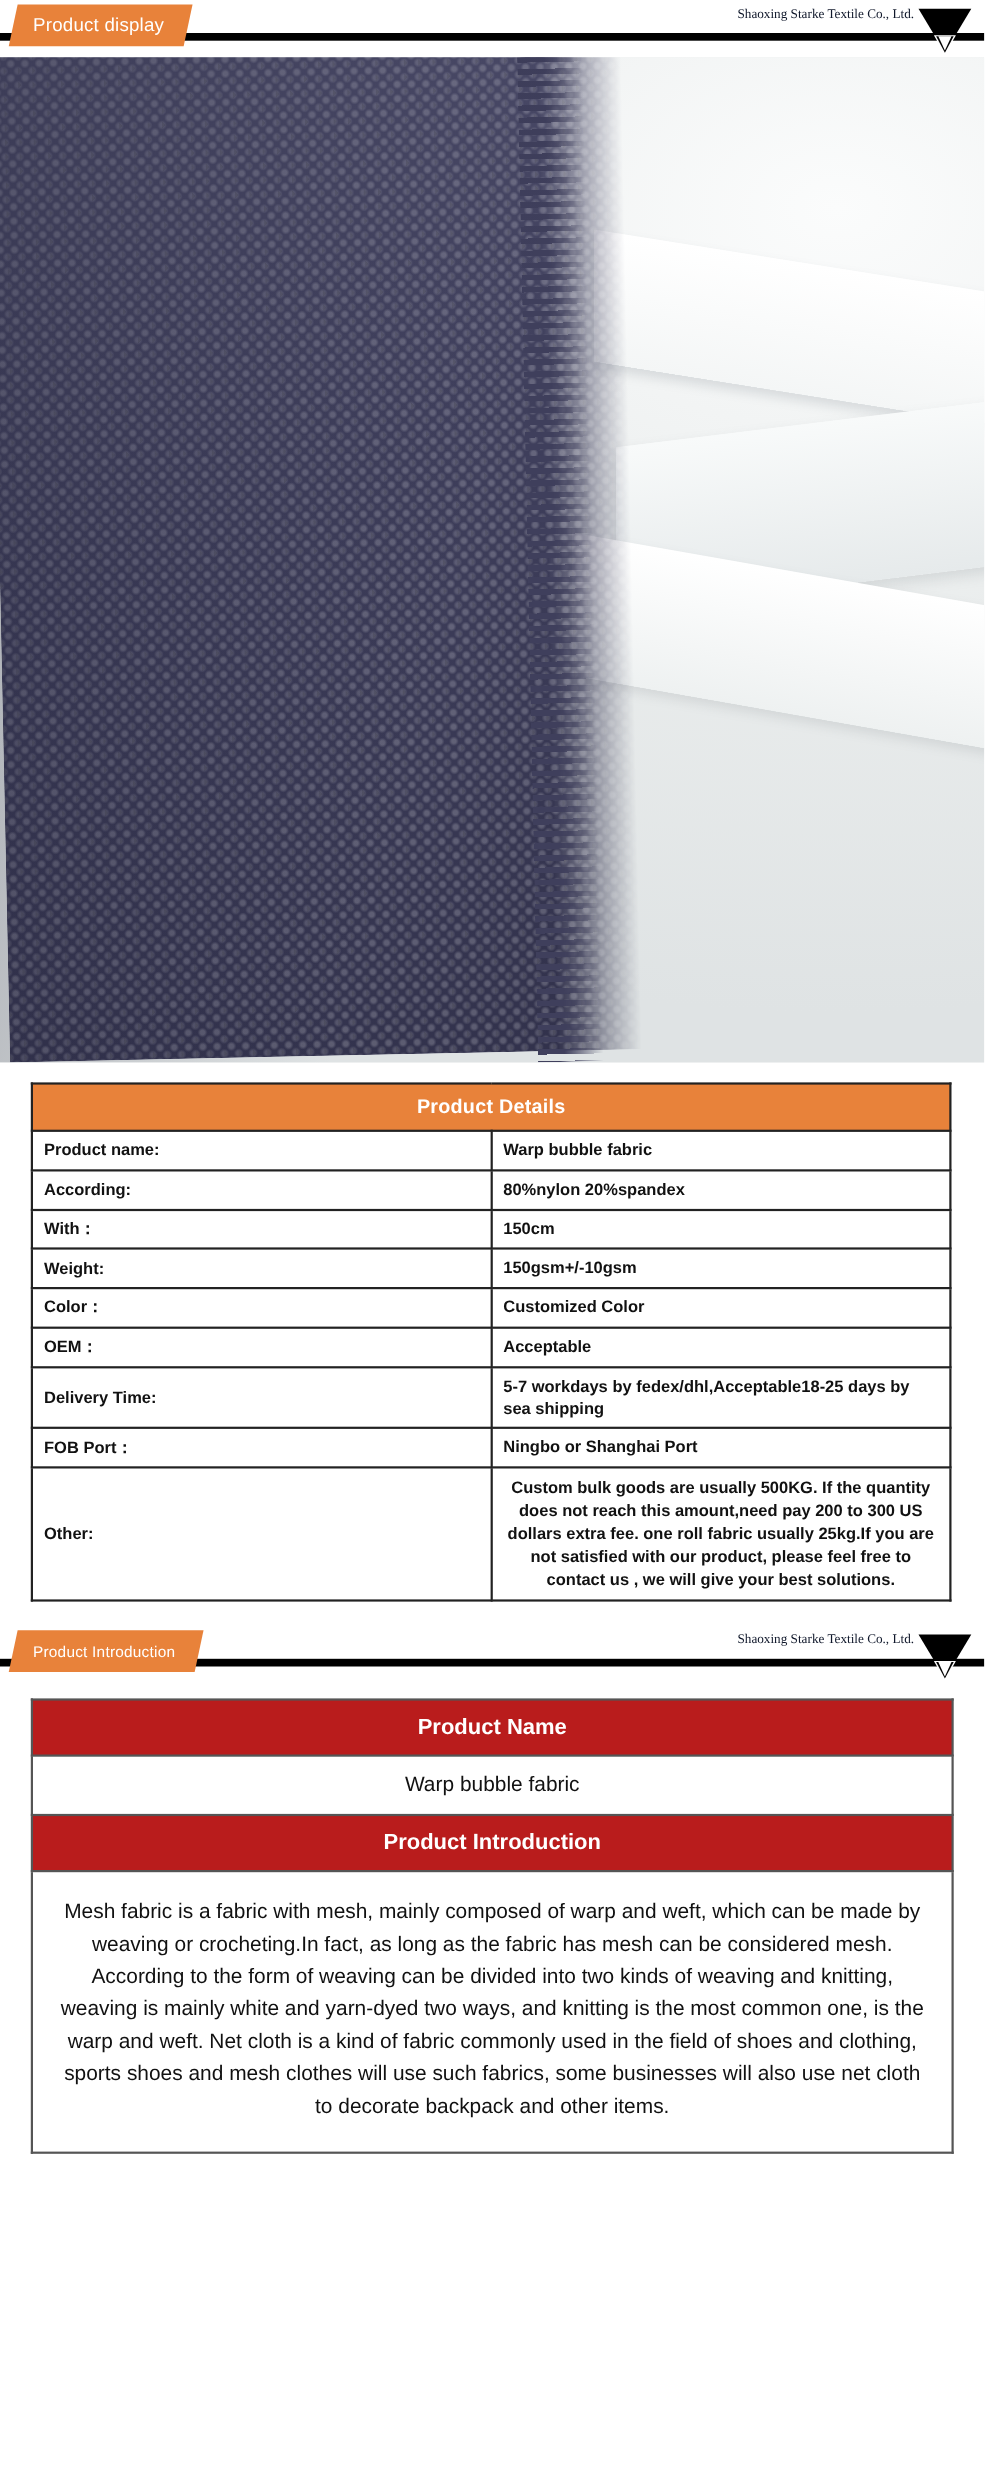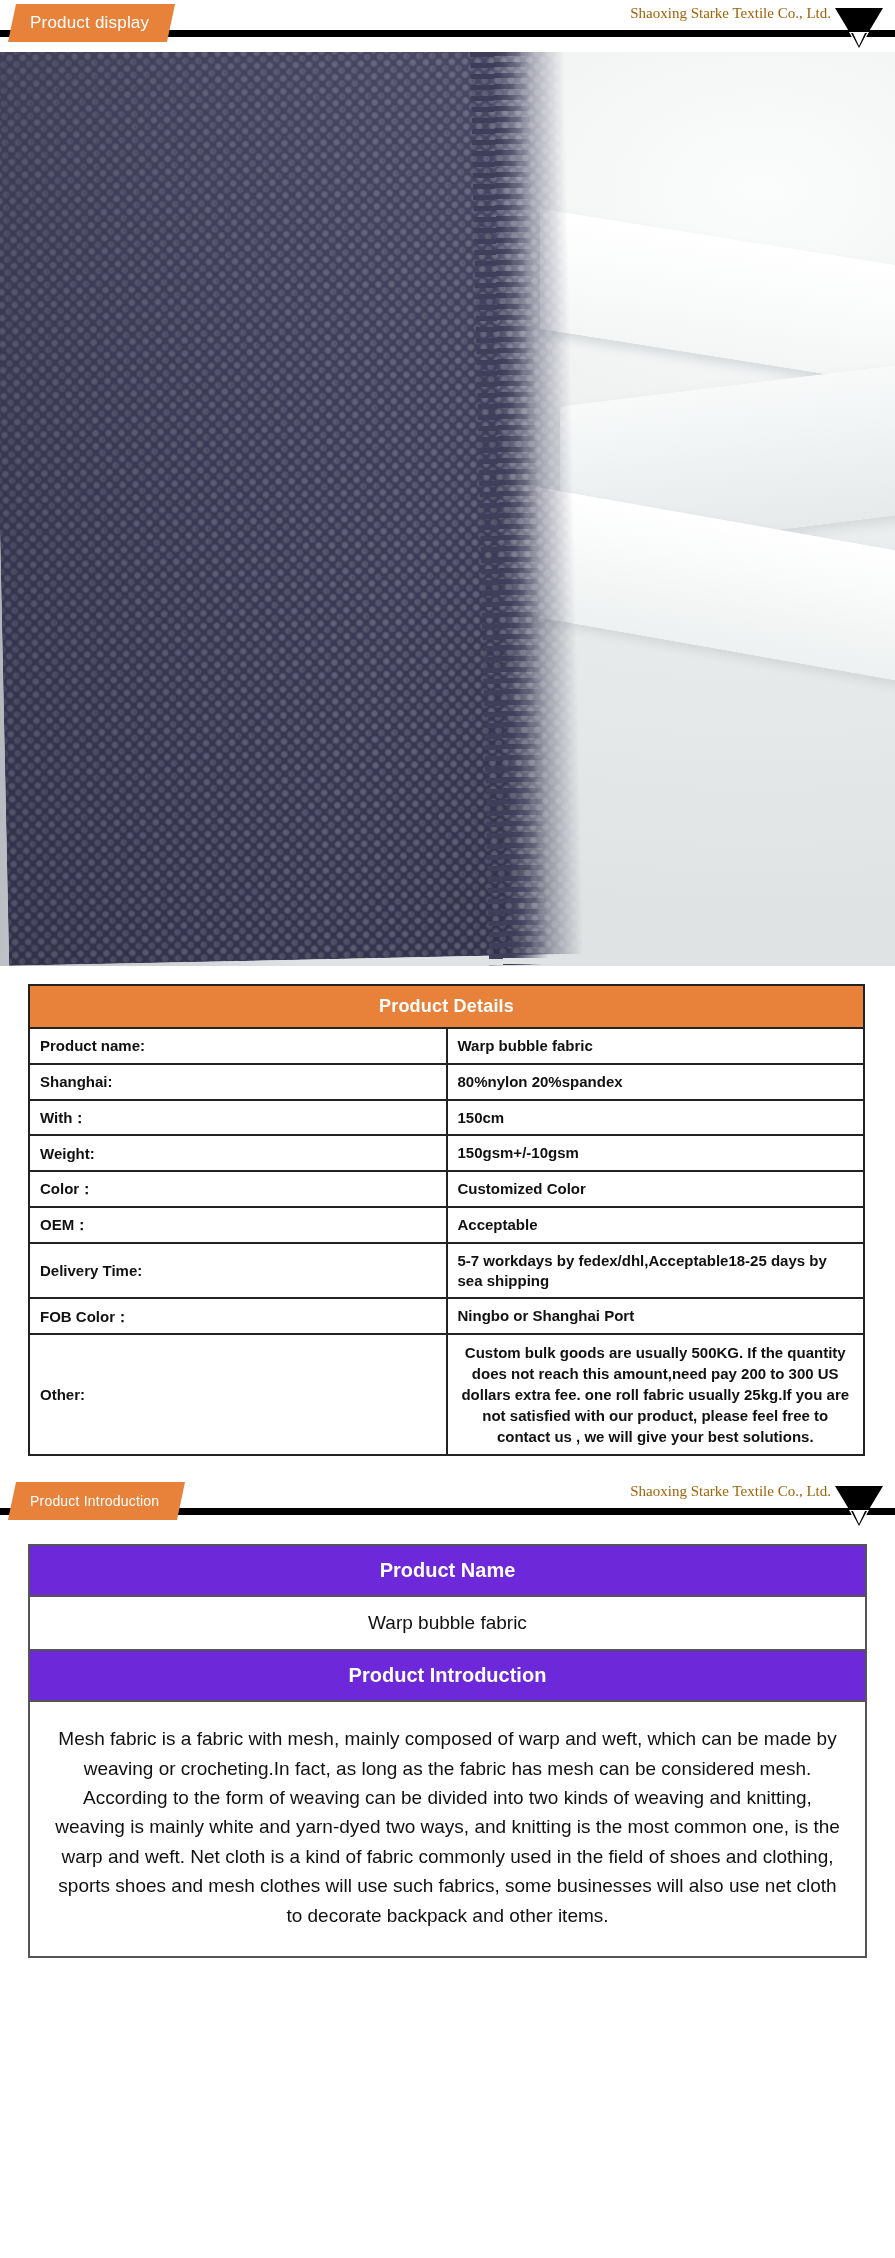--- a/index.html
+++ b/index.html
@@ -54,22 +54,22 @@
     letter-spacing: .2px;
     white-space: nowrap;
     font-family: "Liberation Sans Narrow", "Liberation Sans", sans-serif;
   }
   .banner-tag.small > span { font-size: 14px; }
   .banner-company {
     position: absolute;
     right: 64px;
     top: 5px;
     font-family: "Liberation Serif", serif;
-    font-size: 15px;
-    color: #a16207;
+    font-size: 12px;
+    color: #0f172a;
     white-space: nowrap;
     z-index: 3;
   }
   .banner-tri {
     position: absolute;
     right: 8px;
     top: 2px;
     width: 56px;
     height: 48px;
     z-index: 4;
@@ -199,21 +199,21 @@
     width: 100%;
     border-collapse: collapse;
     table-layout: fixed;
     border: 2px solid #555555;
   }
   table.intro td {
     border: 2px solid #555555;
     padding: 0;
   }
   .intro-hdr {
-    background: #6d28d9;
+    background: #b91c1c;
     color: #ffffff;
     font-size: 20px;
     font-weight: bold;
     text-align: center;
     padding: 13px 0 !important;
   }
   .intro-name {
     text-align: center;
     font-size: 19px;
     color: #111111;
@@ -260,21 +260,21 @@
     <table class="grid">
       <tbody>
         <tr>
           <td class="hdr" colspan="2">Product Details</td>
         </tr>
         <tr>
           <td class="lbl">Product name:</td>
           <td class="val">Warp bubble fabric</td>
         </tr>
         <tr>
-          <td class="lbl">Shanghai:</td>
+          <td class="lbl">According:</td>
           <td class="val">80%nylon 20%spandex</td>
         </tr>
         <tr>
           <td class="lbl">With：</td>
           <td class="val">150cm</td>
         </tr>
         <tr>
           <td class="lbl">Weight:</td>
           <td class="val">150gsm+/-10gsm</td>
         </tr>
@@ -284,21 +284,21 @@
         </tr>
         <tr>
           <td class="lbl">OEM：</td>
           <td class="val">Acceptable</td>
         </tr>
         <tr>
           <td class="lbl">Delivery Time:</td>
           <td class="val">5-7 workdays by fedex/dhl,Acceptable18-25 days by sea shipping</td>
         </tr>
         <tr>
-          <td class="lbl">FOB Color：</td>
+          <td class="lbl">FOB Port：</td>
           <td class="val">Ningbo or Shanghai Port</td>
         </tr>
         <tr>
           <td class="lbl">Other:</td>
           <td class="val para">Custom bulk goods are usually 500KG. If the quantity does not reach this amount,need pay 200 to 300 US dollars extra fee. one roll fabric usually 25kg.If you are not satisfied with our product, please feel free to contact us , we will give your best solutions.</td>
         </tr>
       </tbody>
     </table>
   </div>
 

